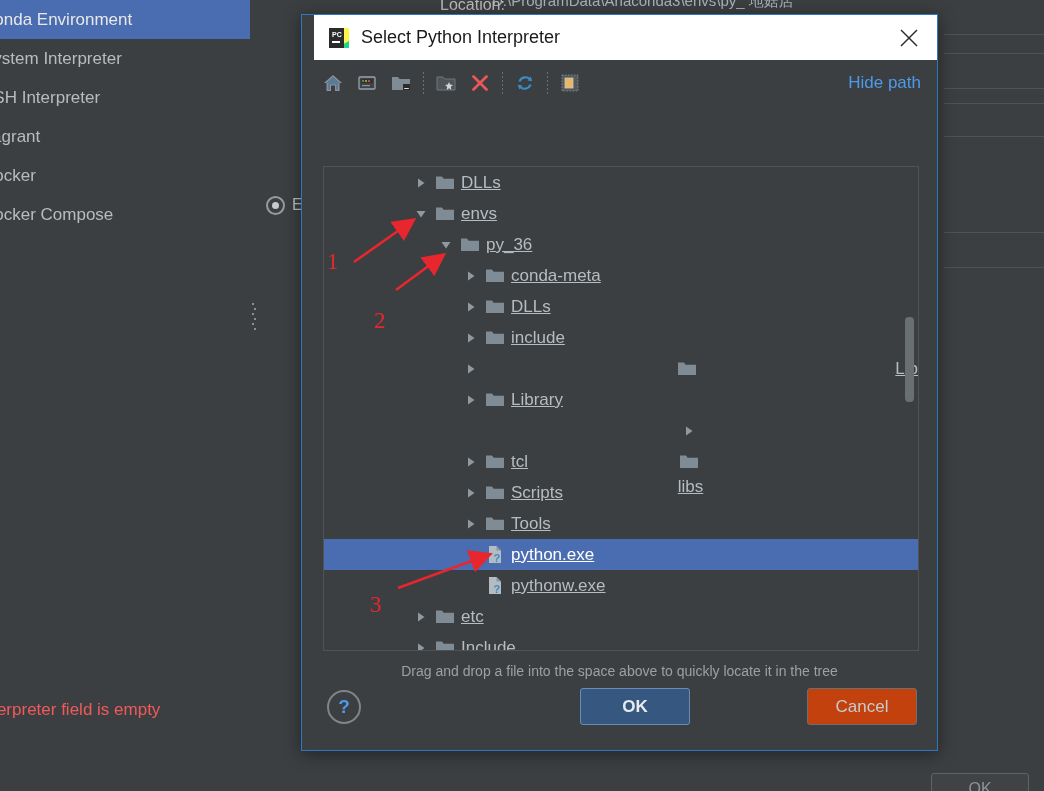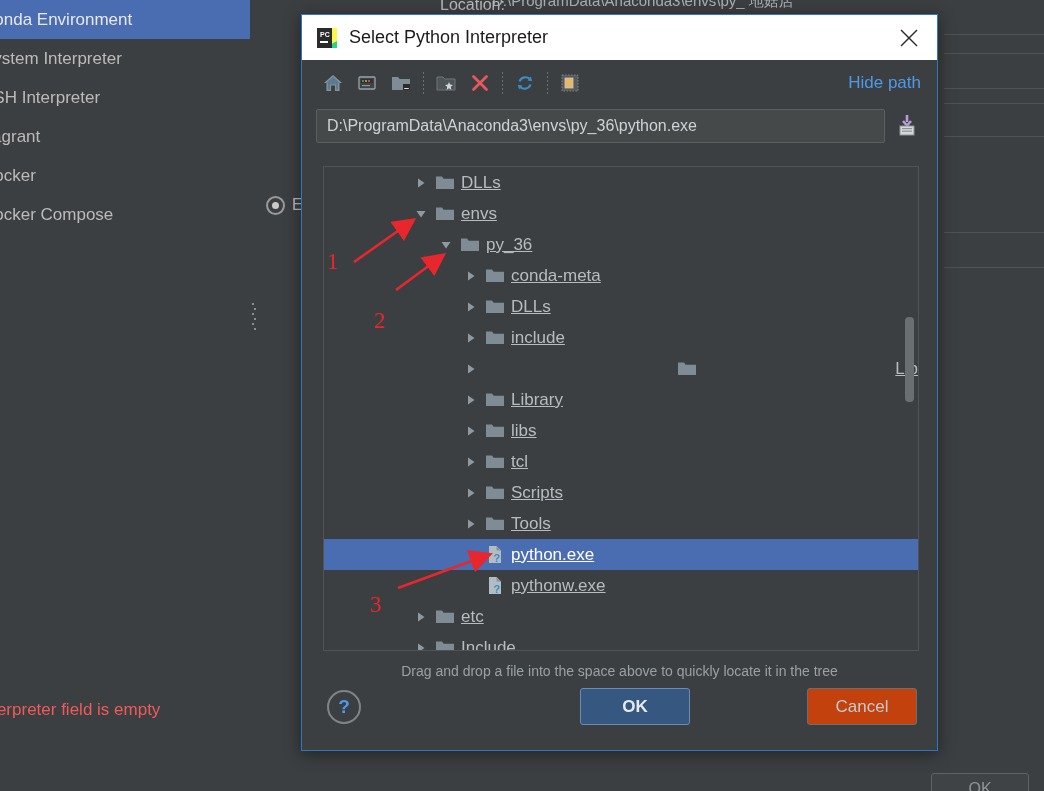--- a/index.html
+++ b/index.html
@@ -62,21 +62,21 @@
   }
 
   
   #dialog{
     position:absolute;left:301px;top:14px;width:637px;height:737px;
     background:#3c3f41;border:1px solid #2f76c4;box-sizing:border-box;
     box-shadow:0 3px 16px rgba(0,0,0,.45);
   }
   #titlebar{
     height:45px;background:#ffffff;display:flex;align-items:center;
-    padding:0 6px 0 14px;box-sizing:border-box;
+    padding:0 6px 0 14px;box-sizing:border-box;margin-left:12px;
   }
   #pc-icon{width:22px;height:22px;position:relative;flex:none;margin-right:11px;}
   #title-text{
     flex:1;color:#1b1b1b;font-size:18px;white-space:nowrap;overflow:hidden;
   }
   #close-btn{
     width:44px;height:44px;display:flex;align-items:center;justify-content:center;
     flex:none;
   }
   #close-btn svg{display:block;}
@@ -285,31 +285,20 @@
       <svg width="22" height="22" viewBox="0 0 22 22">
         <rect x="3" y="3" width="16" height="16" fill="#55595b"></rect>
         <rect x="3" y="3" width="16" height="16" fill="none" stroke="#8a9298" stroke-width="0.8" stroke-dasharray="1.5 1.5"></rect>
         <rect x="6" y="6" width="8" height="10" fill="#e9b864"></rect>
         <rect x="6" y="6" width="8" height="10" fill="none" stroke="#c8c8c8" stroke-width="0.8"></rect>
       </svg>
     </div>
     <div id="hide-path">Hide path</div>
   </div>
 
-  <div id="path-row">
-    <div id="path-field">D:\ProgramData\Anaconda3\envs\py_36\python.exe</div>
-    <div id="save-icon">
-      <svg width="22" height="24" viewBox="0 0 22 24">
-        <path d="M11 1 L11 8 M7 7 L11 11.5 L15 7" stroke="#b89ad4" stroke-width="2.6" fill="none"></path>
-        <rect x="4" y="12" width="14" height="9" fill="#d5d8da" stroke="#8d9296" stroke-width="1"></rect>
-        <rect x="6" y="14" width="10" height="1.2" fill="#8d9296"></rect>
-        <rect x="6" y="16.6" width="10" height="1.2" fill="#8d9296"></rect>
-      </svg>
-    </div>
-  </div>
 
   <div id="tree-wrap">
     <div id="tree">
         <div class="row" style="padding-left: 86px;">
           <div class="tri">
             <svg width="12" height="12" viewBox="0 0 12 12">
               <polygon points="3,1.5 9.5,6 3,10.5" fill="#9098a0"></polygon>
             </svg>
           </div>
           <div class="ficon">
@@ -403,21 +392,21 @@
               <polygon points="3,1.5 9.5,6 3,10.5" fill="#9098a0"></polygon>
             </svg>
           </div>
           <div class="ficon">
             <svg width="20" height="17" viewBox="0 0 20 17">
               <path d="M1 2.5 h6 l1.6 2.2 H19 v10.3 H1 Z" fill="#7f8c95"></path>
             </svg>
           </div>
           <div class="label">Library</div>
         </div>
-        <div class="row" style="padding-left: 136px;">
+        <div class="row" style="padding-left: 136px; flex-direction: column;">
           <div class="tri">
             <svg width="12" height="12" viewBox="0 0 12 12">
               <polygon points="3,1.5 9.5,6 3,10.5" fill="#9098a0"></polygon>
             </svg>
           </div>
           <div class="ficon">
             <svg width="20" height="17" viewBox="0 0 20 17">
               <path d="M1 2.5 h6 l1.6 2.2 H19 v10.3 H1 Z" fill="#7f8c95"></path>
             </svg>
           </div>

